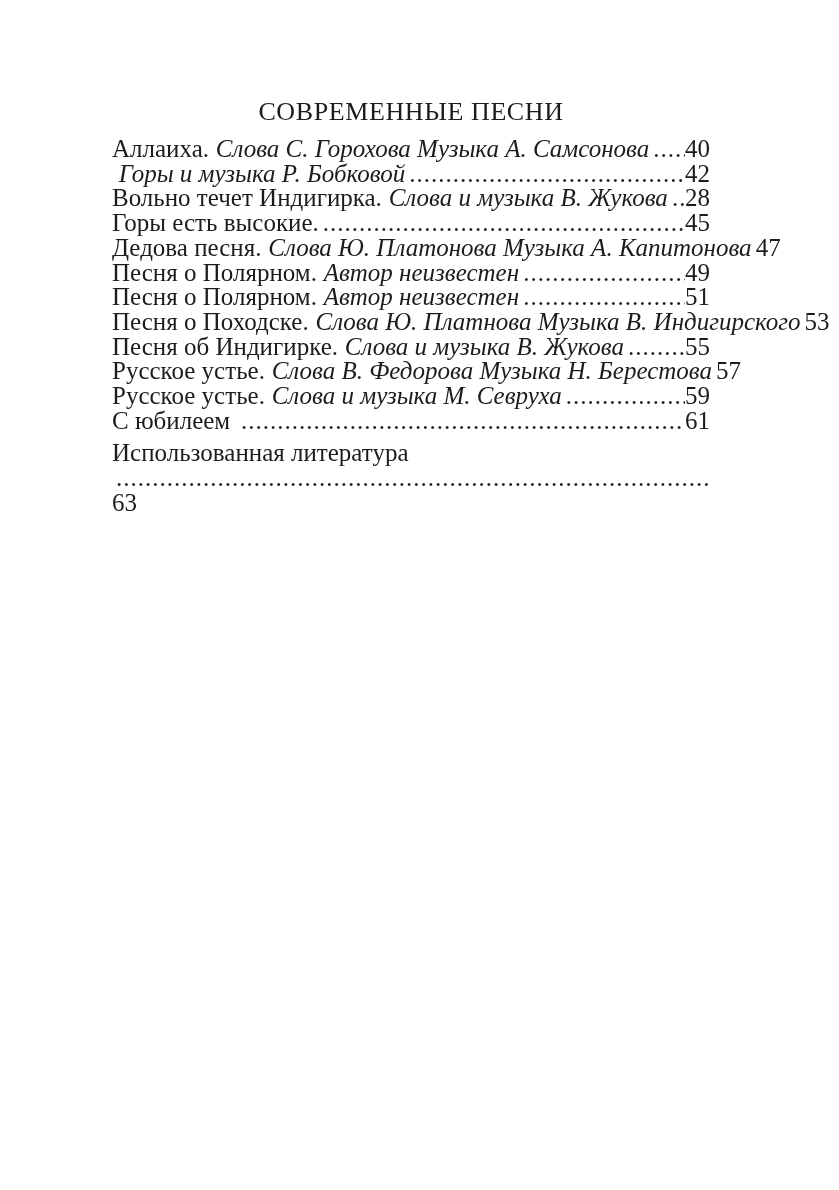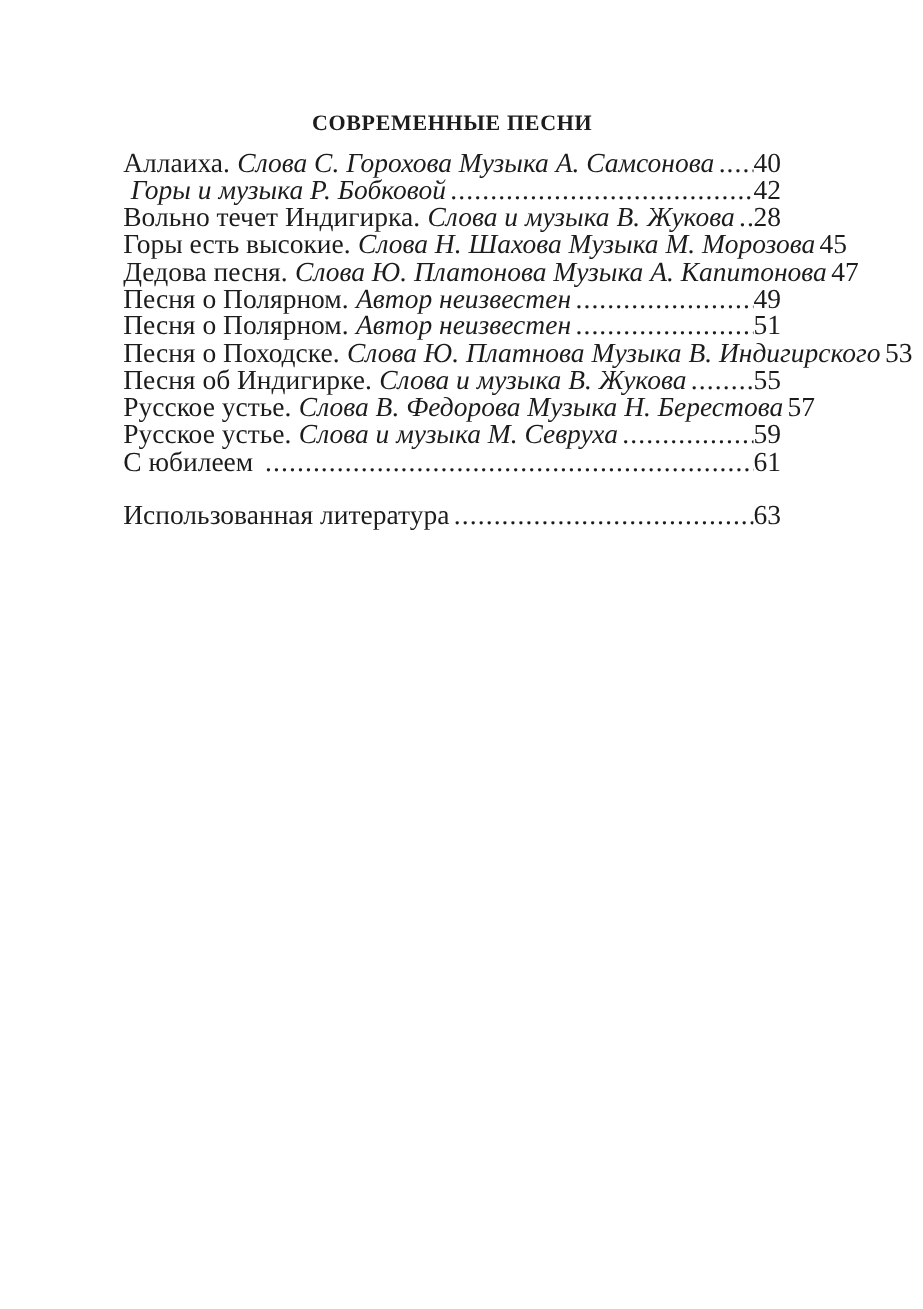--- a/index.html
+++ b/index.html
@@ -17,23 +17,23 @@
   }
   .page-content {
     position: absolute;
     left: 112px;
     top: 100px;
     width: 598px;
   }
   .section-title {
     margin: 0 0 13px 0;
     text-align: center;
-    font-size: 20px;
+    font-size: 26px;
     line-height: 24px;
-    font-weight: bold;
+    font-weight: normal;
     letter-spacing: 0.6px;
   }
   .toc-row {
     display: flex;
     flex-wrap: nowrap;
     font-size: 25px;
     line-height: 24.7px;
     white-space: nowrap;
   }
   .entry-title {
@@ -49,21 +49,22 @@
     min-width: 0;
     overflow: hidden;
     white-space: nowrap;
     margin-left: 4px;
     letter-spacing: 1px;
   }
   .entry-page {
     flex: 0 0 auto;
   }
   .bibliography-row {
-    margin-top: 24px;
+    margin-top: 8px;
+    flex-direction: column;
   }
 </style>
 </head>
 <body>
 
 <div class="page-content">
 
   <h1 class="section-title">СОВРЕМЕННЫЕ ПЕСНИ</h1>
 
   <div>
@@ -83,21 +84,20 @@
 
     <div class="toc-row">
       <span class="entry-title">Вольно течет Индигирка.</span>
       <span class="entry-credit">Слова и музыка В. Жукова</span>
       <span class="dots">..............................................................................................................................</span>
       <span class="entry-page">28</span>
     </div>
 
     <div class="toc-row">
       <span class="entry-title">Горы есть высокие.</span>
-      <span class="entry-credit">Слова Н. Шахова Музыка М. Морозова</span>
       <span class="dots">..............................................................................................................................</span>
       <span class="entry-page">45</span>
     </div>
 
     <div class="toc-row">
       <span class="entry-title">Дедова песня.</span>
       <span class="entry-credit">Слова Ю. Платонова Музыка А. Капитонова</span>
       <span class="dots">..............................................................................................................................</span>
       <span class="entry-page">47</span>
     </div>

